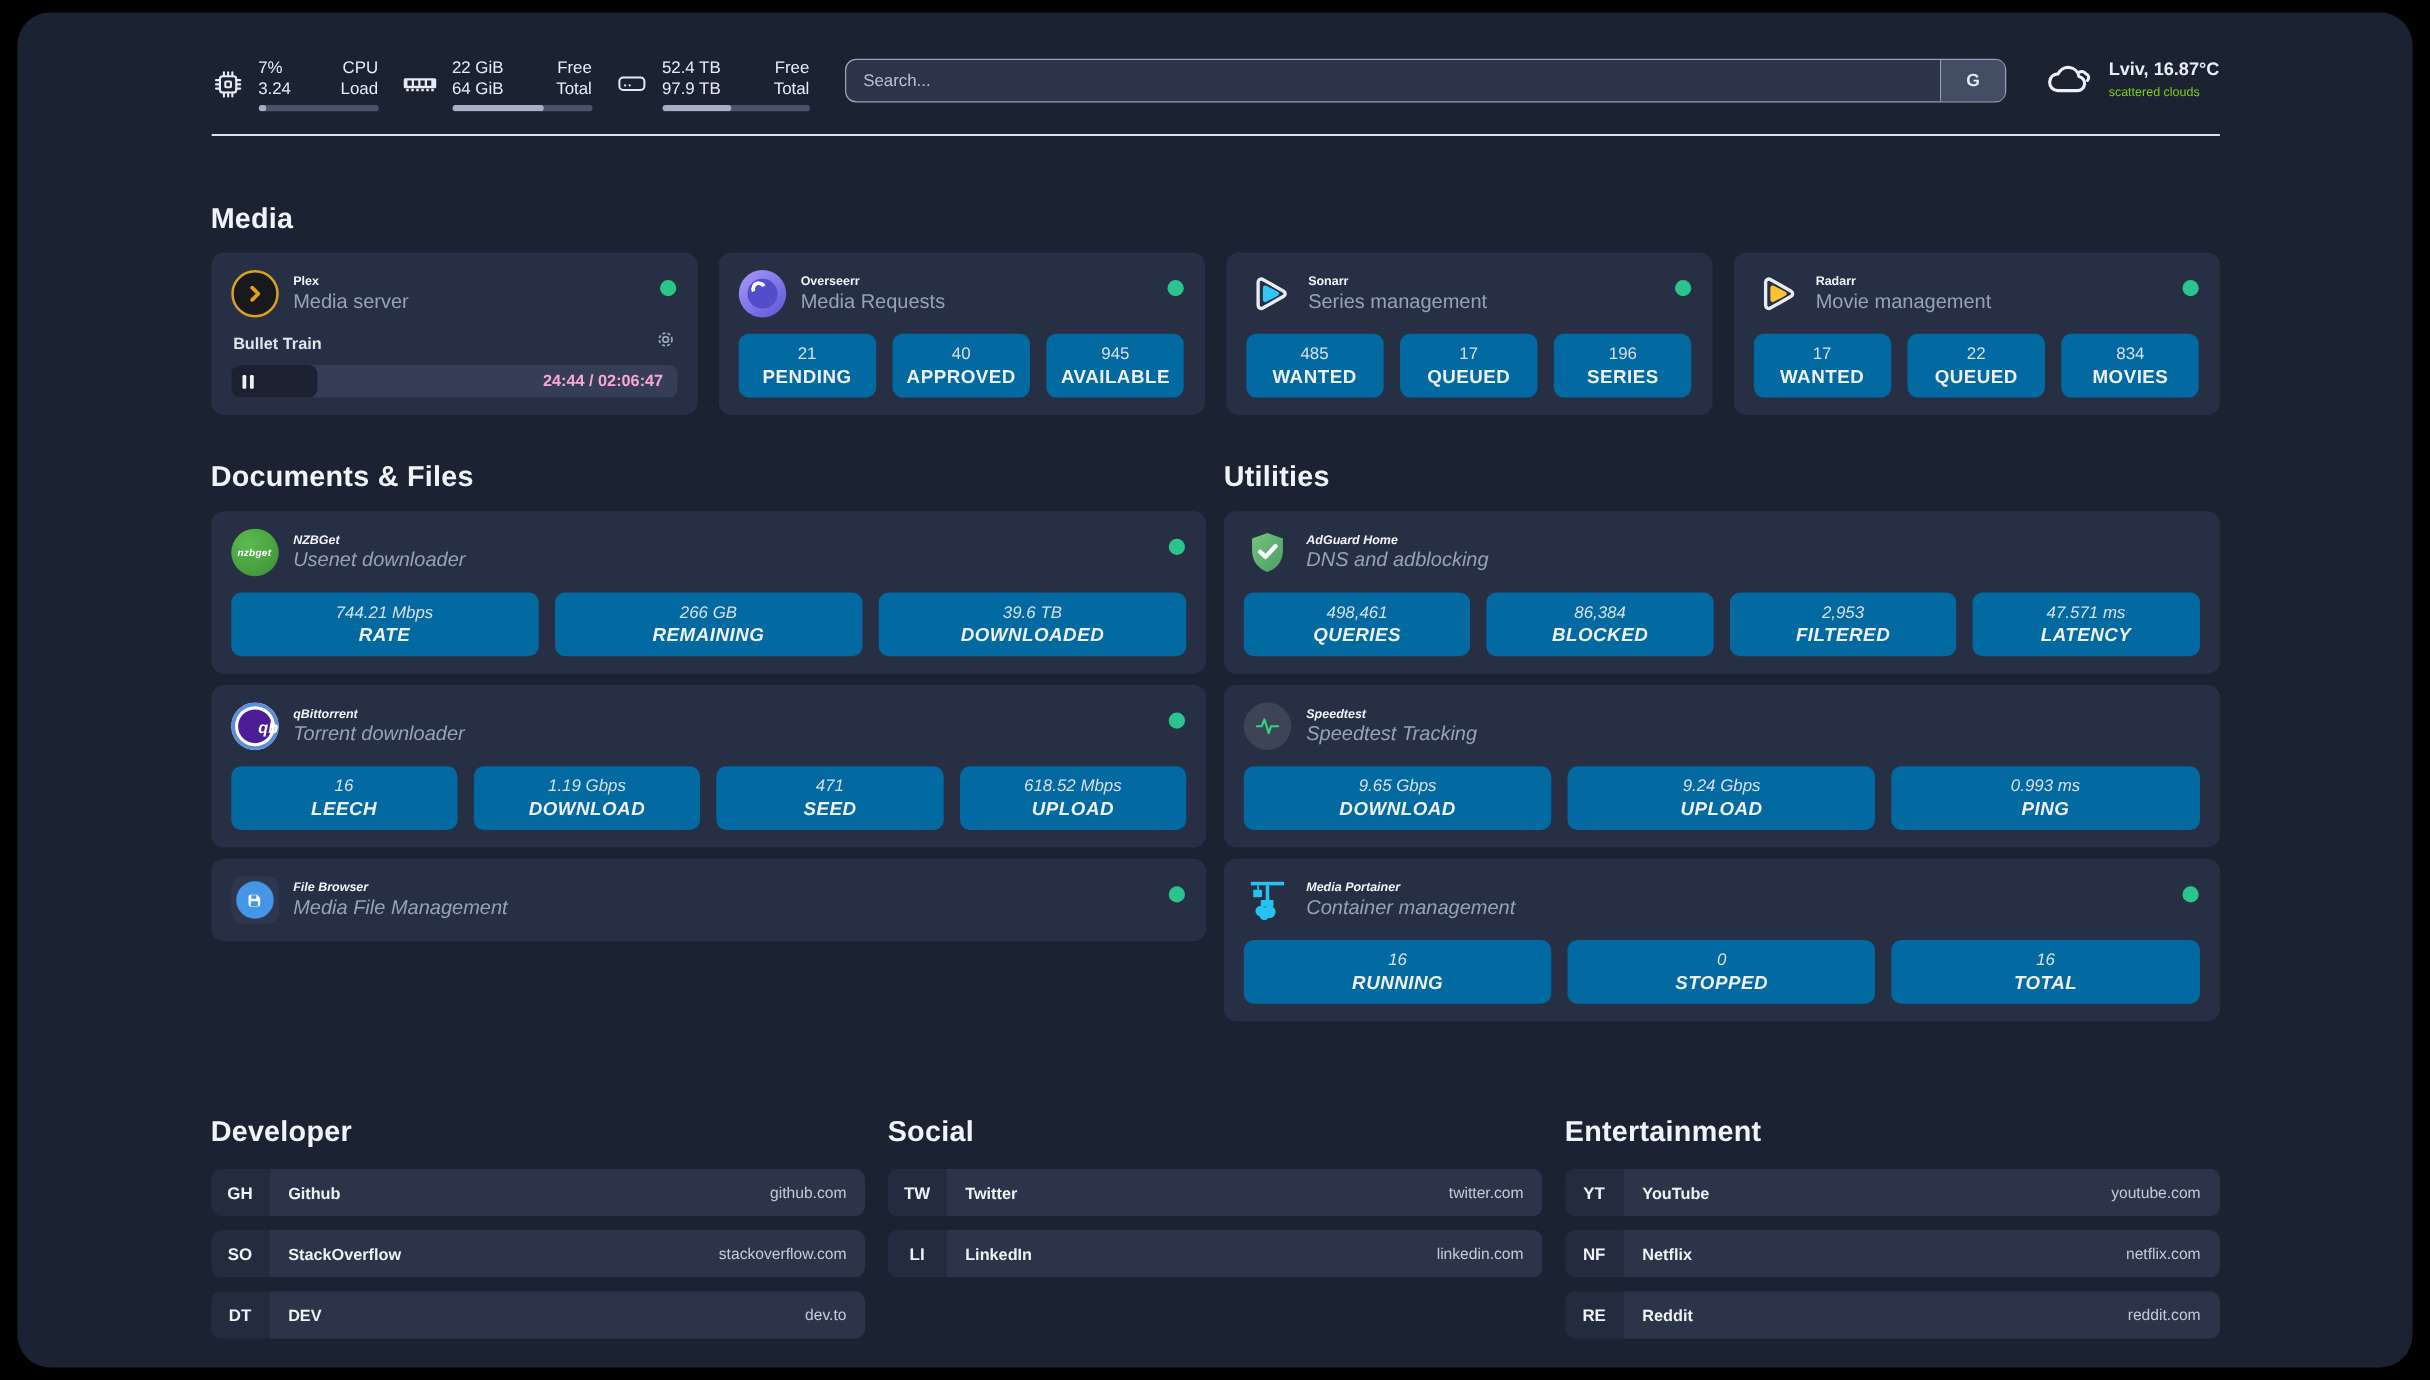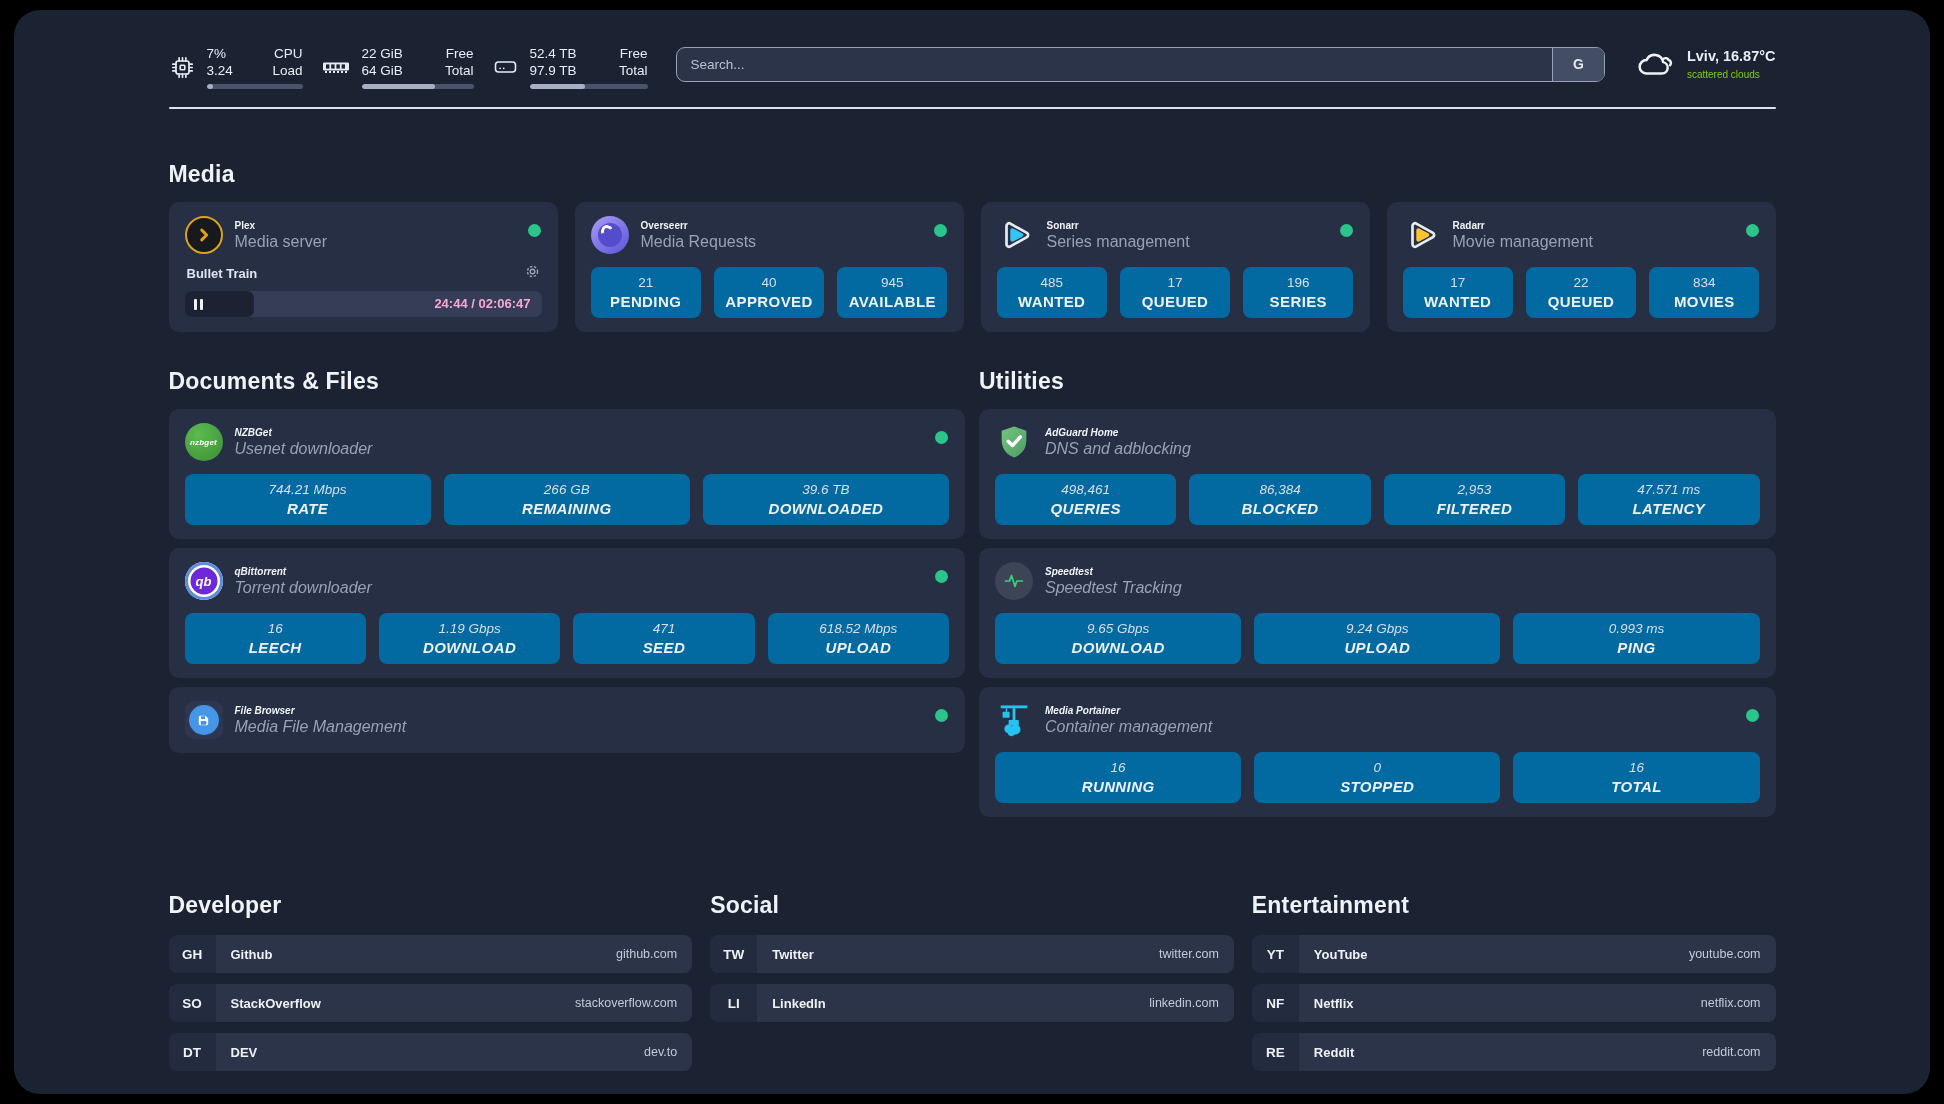--- a/index.html
+++ b/index.html
@@ -73,21 +73,21 @@
   
   .app-icon { width: 38px; height: 38px; border-radius: 50%; flex: 0 0 38px;
     display: flex; align-items: center; justify-content: center; }
   .plex-icon { background: #17191d; border: 2.5px solid #dca21c; }
   .overseerr-icon { background: linear-gradient(140deg, #a99bf5, #5b54d8); position: relative; }
   .overseerr-inner { width: 24px; height: 24px; border-radius: 50%; background: #544dcb; position: relative; overflow: hidden; }
   .overseerr-eye { position: absolute; left: 3px; top: 2px; width: 12px; height: 12px; border-radius: 50%;
      border: 3.5px solid #fff; border-right-color: transparent; border-bottom-color: transparent; transform: rotate(18deg); }
   .nzbget-icon { background: radial-gradient(circle at 35% 30%, #5cbb50, #3c8e35); }
   .nzbget-text { color: #fff; font-size: 8px; font-weight: 700; letter-spacing: .2px; }
-  .qb-icon { background: #6d28d9; box-shadow: inset 0 0 0 3px #5b8dd9, inset 0 0 0 5.5px #ffffff; }
+  .qb-icon { background: #4c1d95; box-shadow: inset 0 0 0 3px #5b8dd9, inset 0 0 0 5.5px #ffffff; justify-content: flex-end; }
   .qb-text { color: #fff; font-size: 13px; font-weight: 700; }
   .fb-wrap { width: 38px; height: 38px; border-radius: 9px; background: #2e3650; flex: 0 0 38px;
     display: flex; align-items: center; justify-content: center; }
   .fb-circle { width: 30px; height: 30px; border-radius: 50%; background: #4596e6;
     display: flex; align-items: center; justify-content: center; }
   .speedtest-icon { background: #3c4456; }
 
   
   .np-row { display: flex; justify-content: space-between; align-items: center; margin-top: 10px; padding: 0 2px; font-weight: bold; }
   .np-title { font-size: 13px; color: #dfe4ee; }

